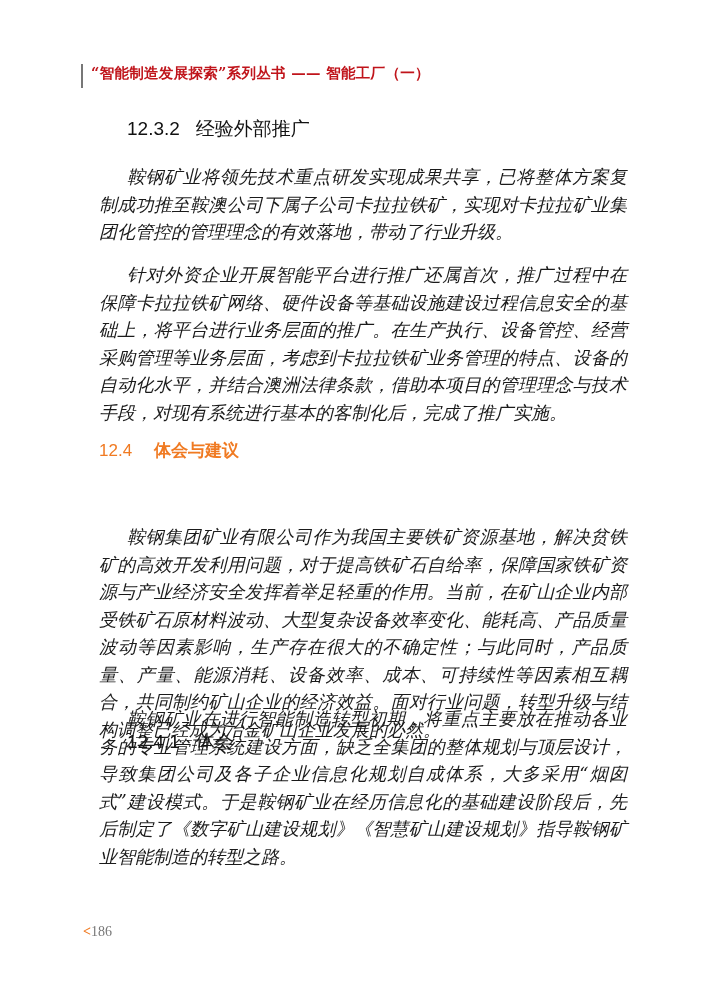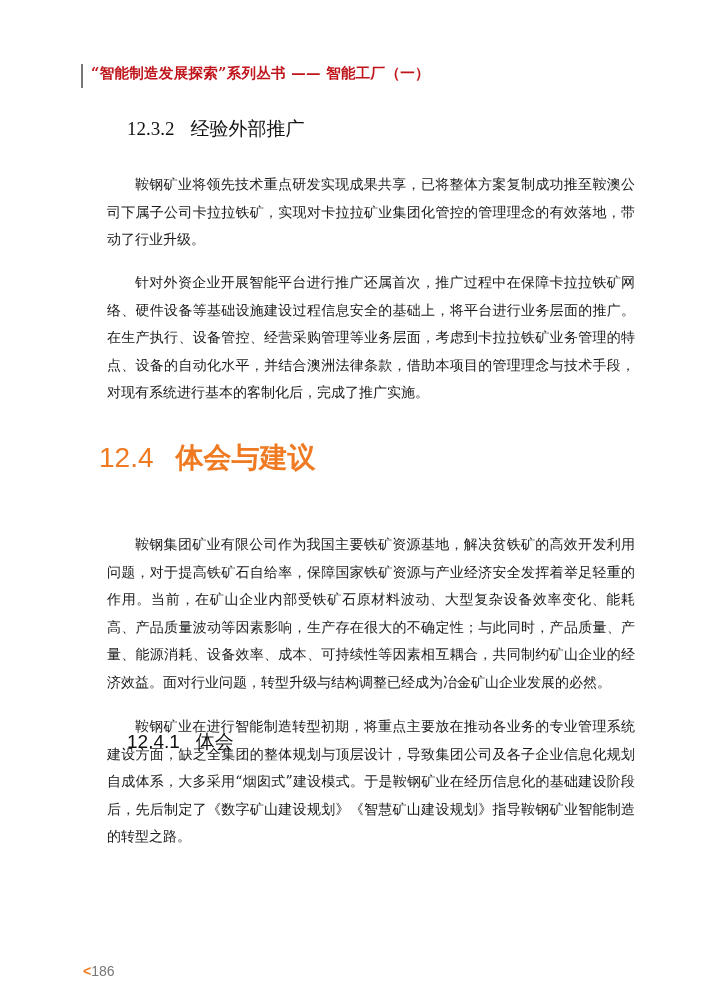--- a/index.html
+++ b/index.html
@@ -2,35 +2,35 @@
 <html><head>
   <meta charset="utf-8">
   <style>
     html, body { margin:0; padding:0; background:#ffffff; }
     body { width:721px; height:1005px; position:relative; overflow:hidden; font-family:"DejaVu Serif","Liberation Serif",serif; color:#1a1a1a; }
     .header { position:absolute; left:81px; top:64px; height:26px; display:flex; align-items:flex-start; }
     .header-bar { width:2px; height:24px; background:#777; margin-right:8px; }
     .header-text { color:#c0141b; font-weight:bold; font-size:14.5px; letter-spacing:0.3px; font-family:"DejaVu Serif",serif; }
     .h3 { position:absolute; left:127px; font-family:"Liberation Sans","DejaVu Sans",sans-serif; font-size:19px; color:#111; }
     .h3 .num { margin-right:16px; }
-    .h2 { position:absolute; left:99px; top:439px; font-family:"Liberation Sans","DejaVu Sans",sans-serif; font-size:28px; color:#f07a22; font-weight:bold; }
+    .h2 { position:absolute; left:99px; top:439px; font-family:"Liberation Sans","DejaVu Sans",sans-serif; font-size:17px; color:#f07a22; font-weight:bold; }
     .h2 .num { font-weight:normal; margin-right:22px; }
-    .para { position:absolute; left:99px; width:528px; font-size:14px; line-height:27.5px; text-indent:28px; text-align:justify; margin:8px; }
-    .pagenum { position:absolute; left:83px; top:963px; font-family:Liberation Sans, sans-serif; font-size:14px; color:#777; }
+    .para { position:absolute; left:99px; width:528px; font-size:18px; line-height:27.5px; text-indent:28px; text-align:justify; margin:0;font-style:italic; }
+    .pagenum { position:absolute; left:83px; top:924px; font-family:Liberation Serif, serif; font-size:14px; color:#777; }
     .pagenum .arrow { color:#f07a22; font-weight:bold; }
   </style>
 </head>
 <body>
 
 <div class="header">
   <div class="header-bar"></div>
   <span class="header-text">“智能制造发展探索”系列丛书 —— 智能工厂（一）</span>
 </div>
 
-<div class="h3" style="top:116px;font-family:Liberation Serif, serif;">
+<div class="h3" style="top:116px;">
   <span class="num">12.3.2</span><span>经验外部推广</span>
 </div>
 
 <p class="para" style="top:163px;">鞍钢矿业将领先技术重点研发实现成果共享，已将整体方案复制成功推至鞍澳公司下属子公司卡拉拉铁矿，实现对卡拉拉矿业集团化管控的管理理念的有效落地，带动了行业升级。</p>
 <p class="para" style="top:261px;">针对外资企业开展智能平台进行推广还属首次，推广过程中在保障卡拉拉铁矿网络、硬件设备等基础设施建设过程信息安全的基础上，将平台进行业务层面的推广。在生产执行、设备管控、经营采购管理等业务层面，考虑到卡拉拉铁矿业务管理的特点、设备的自动化水平，并结合澳洲法律条款，借助本项目的管理理念与技术手段，对现有系统进行基本的客制化后，完成了推广实施。</p>
 
 <div class="h2">
   <span class="num">12.4</span><span>体会与建议</span>
 </div>
 

